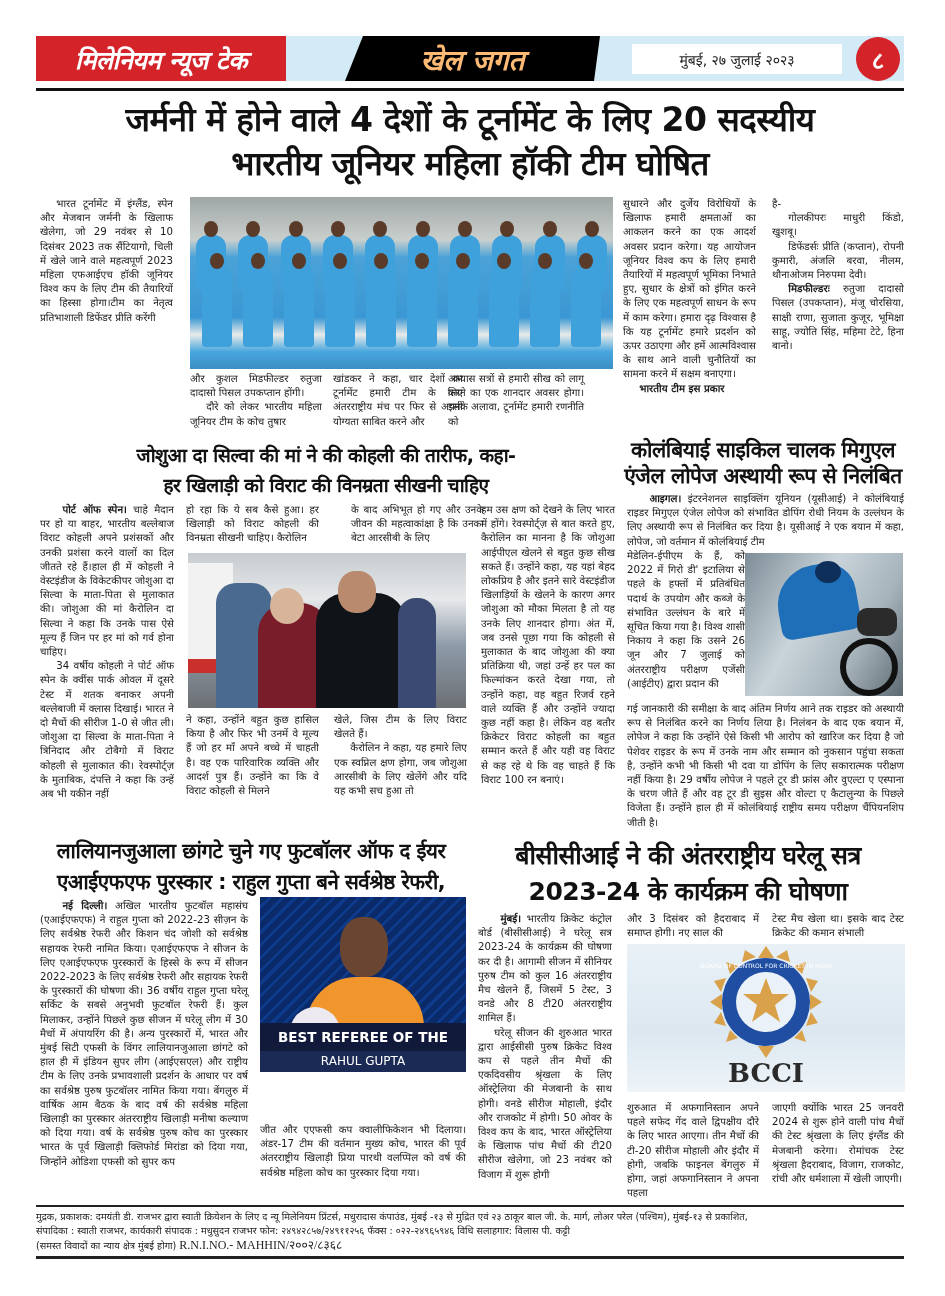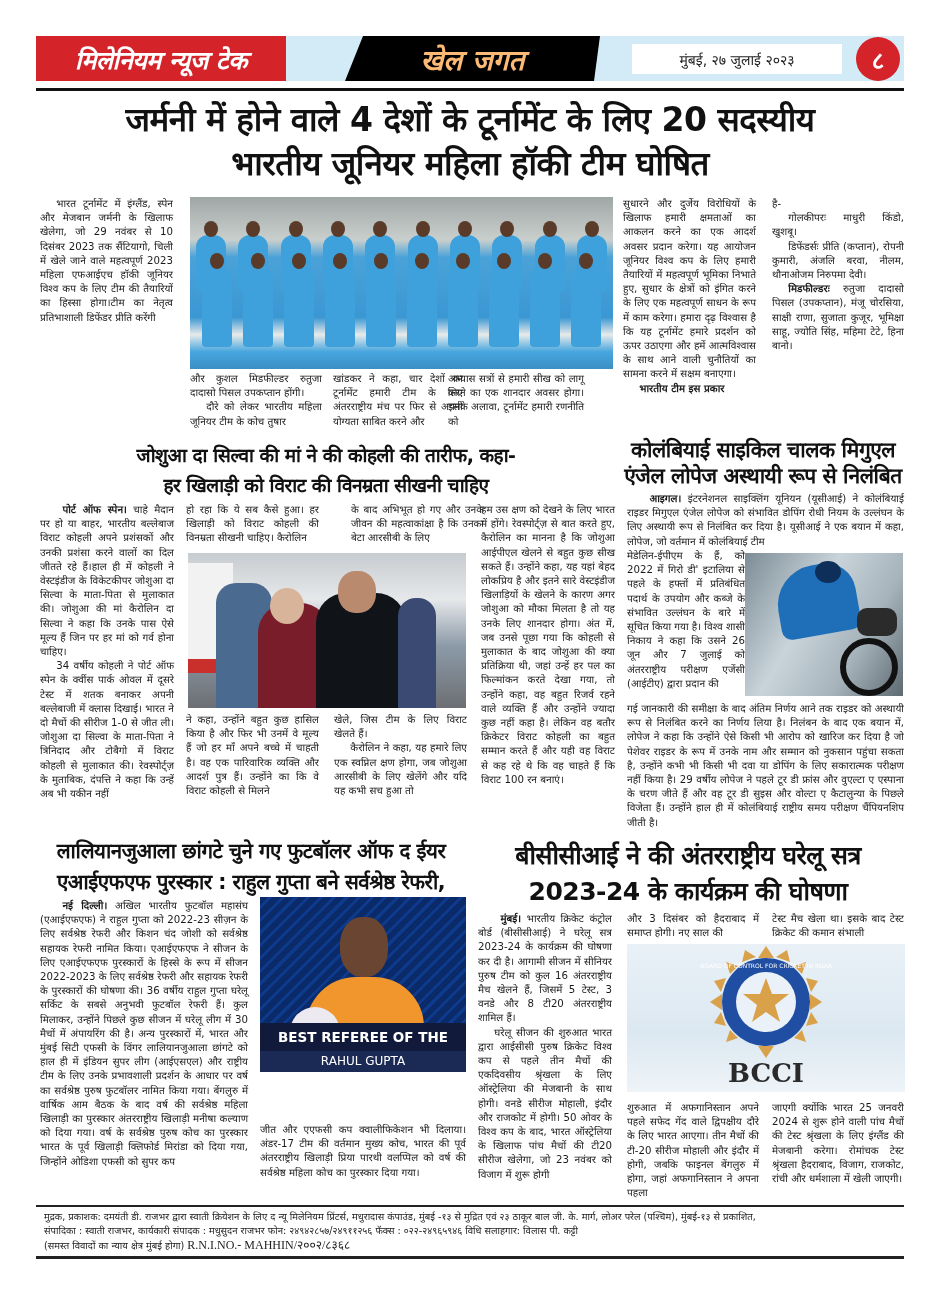--- a/index.html
+++ b/index.html
@@ -218,18 +218,18 @@
   </svg>
 </div>
 <div class="abs txt" style="left:627px; top:1101px; width:132px;">
   <p style="text-indent:0">शुरुआत में अफगानिस्तान अपने पहले सफेद गेंद वाले द्विपक्षीय दौरे के लिए भारत आएगा। तीन मैचों की टी-20 सीरीज मोहाली और इंदौर में होगी, जबकि फाइनल बेंगलुरु में होगा, जहां अफगानिस्तान ने अपना पहला</p>
 </div>
 <div class="abs txt" style="left:772px; top:1101px; width:132px;">
   <p style="text-indent:0">जाएगी क्योंकि भारत 25 जनवरी 2024 से शुरू होने वाली पांच मैचों की टेस्ट श्रृंखला के लिए इंग्लैंड की मेजबानी करेगा। रोमांचक टेस्ट श्रृंखला हैदराबाद, विजाग, राजकोट, रांची और धर्मशाला में खेली जाएगी।</p>
 </div>
 
 <div class="abs footer-rule" style="left:36px; top:1205px; width:868px; height:1.5px;"></div>
-<div class="abs" id="footer-text" style="left:44px; top:1210px; width:850px;">
+<div class="abs" id="footer-text" style="left:36px; top:1210px; width:850px;">
   <div style="white-space:nowrap; overflow:hidden;">मुद्रक, प्रकाशक: दमयंती डी. राजभर द्वारा स्वाती क्रियेशन के लिए द न्यू मिलेनियम प्रिंटर्स, मधुरादास कंपाउंड, मुंबई -१३ से मुद्रित एवं २३ ठाकूर बाल जी. के. मार्ग, लोअर परेल (पश्चिम), मुंबई-१३ से प्रकाशित,</div>
   <div style="white-space:nowrap; overflow:hidden;">संपादिका : स्वाती राजभर, कार्यकारी संपादक : मधुसुदन राजभर फोन: २४९४२८५७/२४९११२५६ फॅक्स : ०२२-२४९६५९४६ विधि सलाहगार: विलास पी. कट्टी</div>
   <div><span>(समस्त विवादों का न्याय क्षेत्र मुंबई होगा)</span> <span style="font-family:'Liberation Serif', serif; font-size:12px;">R.N.I.NO.- MAHHIN/२००२/८३६८</span></div>
 </div>
 <div class="abs footer-rule" style="left:36px; top:1256px; width:868px; height:3px;"></div>
 
 </body></html>

